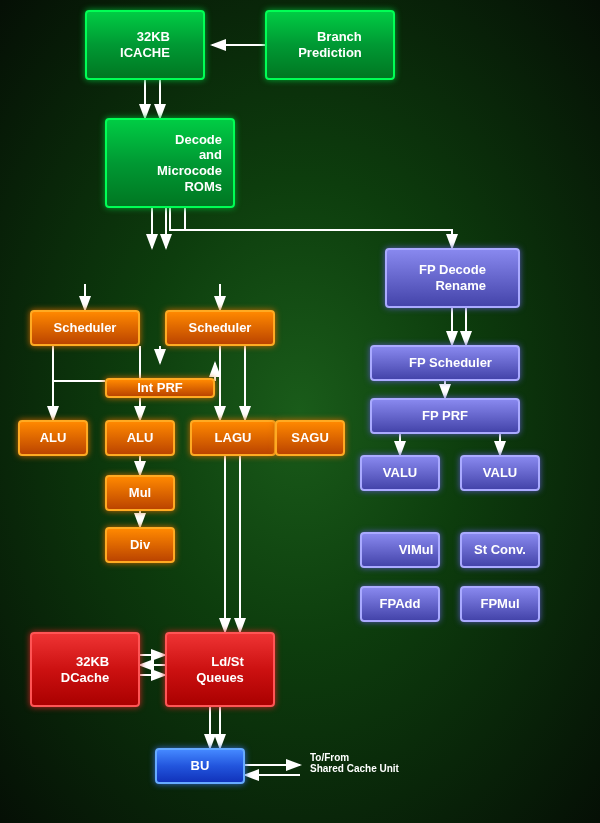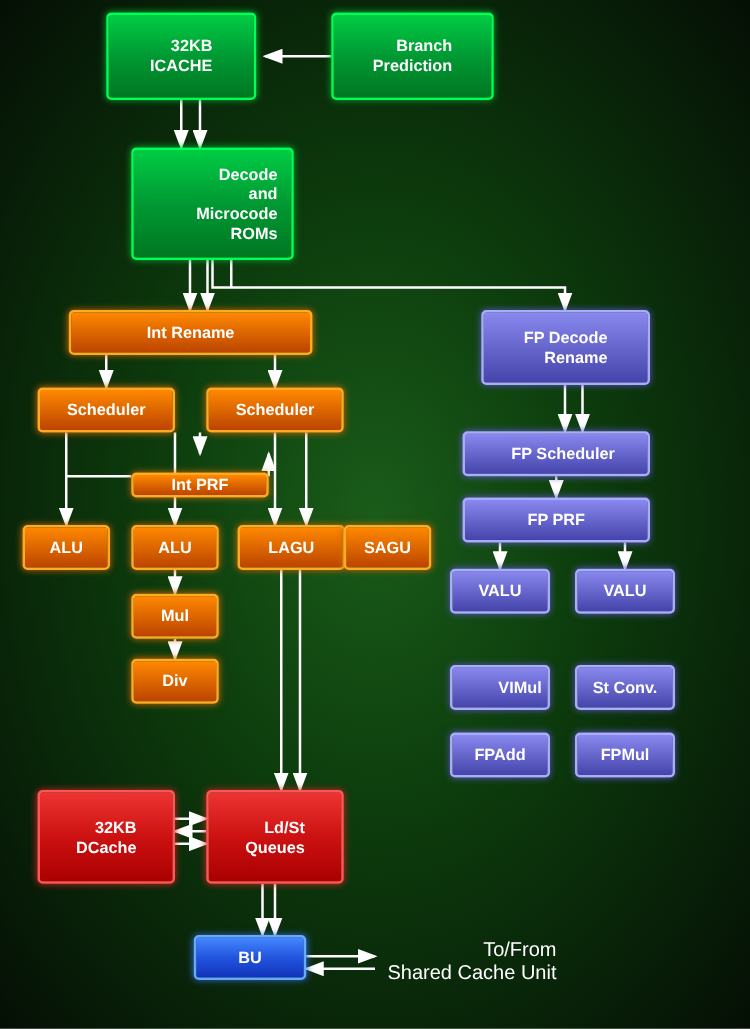--- a/index.html
+++ b/index.html
@@ -68,23 +68,23 @@
       left: 0;
       width: 600px;
       height: 823px;
       pointer-events: none;
     }
 
     .static-text {
       position: absolute;
       color: white;
       font-family: Arial, Helvetica, sans-serif;
-      font-weight: normal;
-      font-size: 16px;
-      text-align: right;
+      font-weight: bold;
+      font-size: 10px;
+      text-align: left;
     }
   </style>
 </head>
 <body>
 
 <div class="diagram">
 
   <svg class="arrows-svg">
     <defs>
       <marker id="arrowhead-white" markerWidth="8" markerHeight="6" refX="7" refY="3" orient="auto">
@@ -144,21 +144,20 @@
     <line x1="220" y1="707" x2="220" y2="748" stroke="white" stroke-width="2" marker-end="url(#arrowhead-white)"></line>
     <line x1="210" y1="707" x2="210" y2="748" stroke="white" stroke-width="2" marker-end="url(#arrowhead-white)"></line>
 
     <line x1="245" y1="765" x2="300" y2="765" stroke="white" stroke-width="2" marker-end="url(#arrowhead-white)"></line>
     <line x1="300" y1="775" x2="245" y2="775" stroke="white" stroke-width="2" marker-end="url(#arrowhead-white)"></line>
   </svg>
 
 <div class="block green" style="left: 85px; top: 10px; width: 120px; height: 70px;">32KB<br>ICACHE</div>
     <div class="block green" style="left: 265px; top: 10px; width: 130px; height: 70px;">Branch<br>Prediction</div>
     <div class="block green" style="left: 105px; top: 118px; width: 130px; height: 90px; padding-left: 39px;">Decode<br>and<br>Microcode<br>ROMs</div>
-    <div class="block orange" style="left: 55px; top: 248px; width: 195px; height: 36px;">Int Rename</div>
     <div class="block orange" style="left: 30px; top: 310px; width: 110px; height: 36px;">Scheduler</div>
     <div class="block orange" style="left: 165px; top: 310px; width: 110px; height: 36px;">Scheduler</div>
     <div class="block orange" style="left: 105px; top: 378px; width: 110px; height: 20px;">Int PRF</div>
     <div class="block orange" style="left: 18px; top: 420px; width: 70px; height: 36px;">ALU</div>
     <div class="block orange" style="left: 105px; top: 420px; width: 70px; height: 36px;">ALU</div>
     <div class="block orange" style="left: 190px; top: 420px; width: 86px; height: 36px;">LAGU</div>
     <div class="block orange" style="left: 105px; top: 475px; width: 70px; height: 36px;">Mul</div>
     <div class="block orange" style="left: 275px; top: 420px; width: 70px; height: 36px;">SAGU</div>
     <div class="block orange" style="left: 105px; top: 527px; width: 70px; height: 36px;">Div</div>
     <div class="block purple" style="left: 385px; top: 248px; width: 135px; height: 60px;">FP Decode<br>Rename</div>

